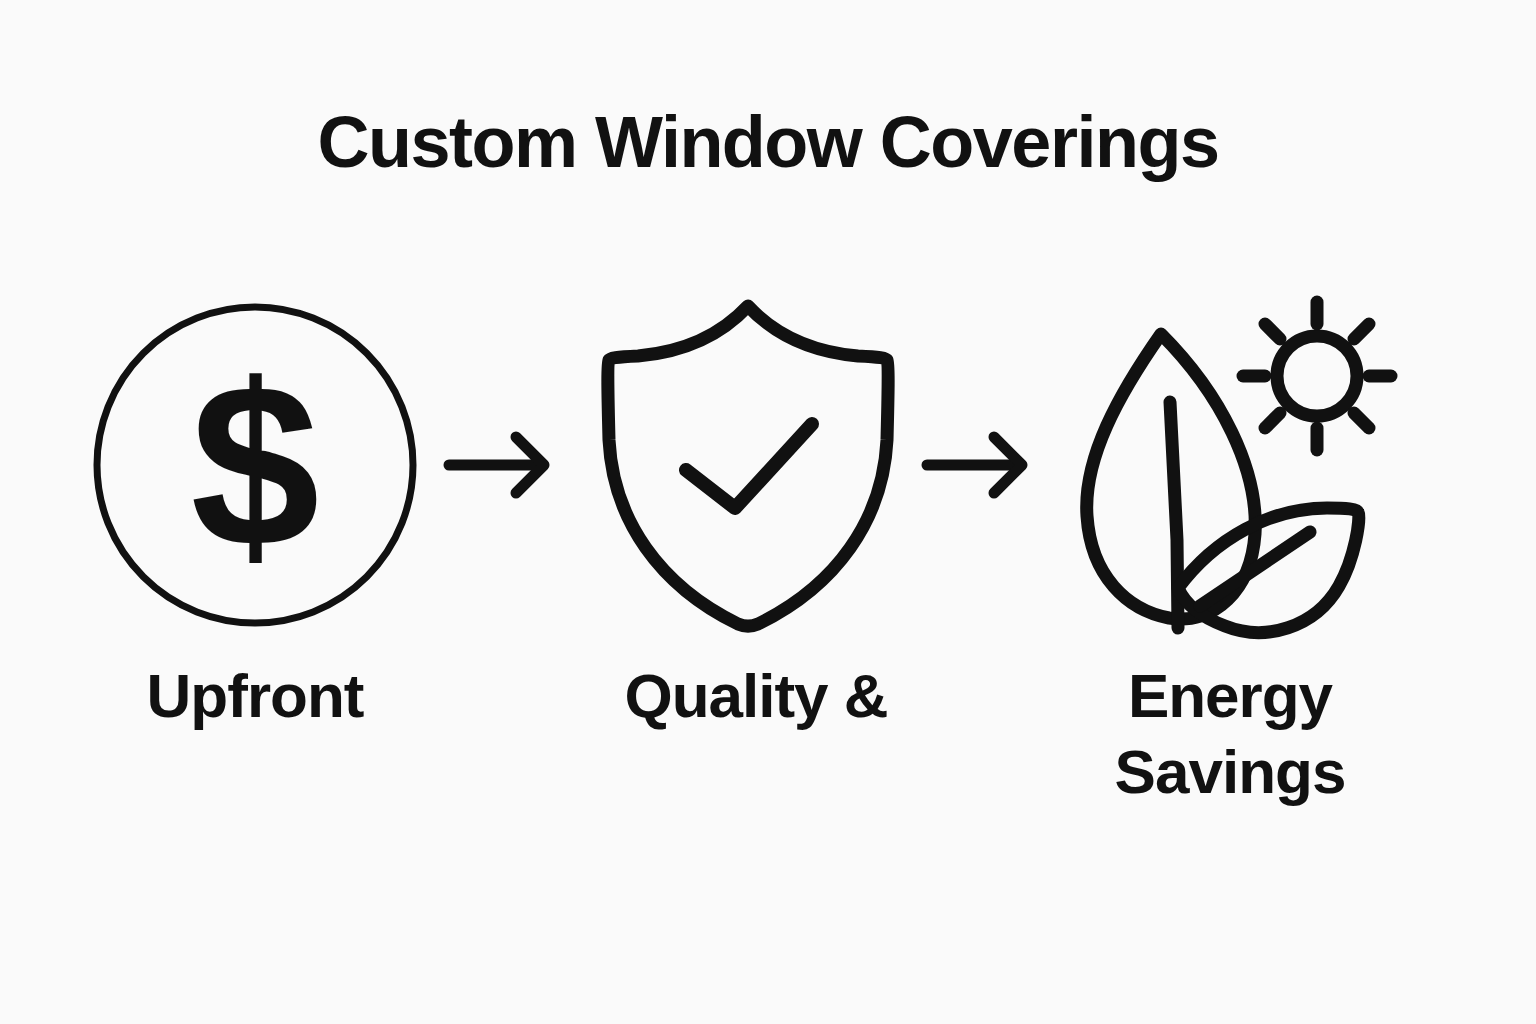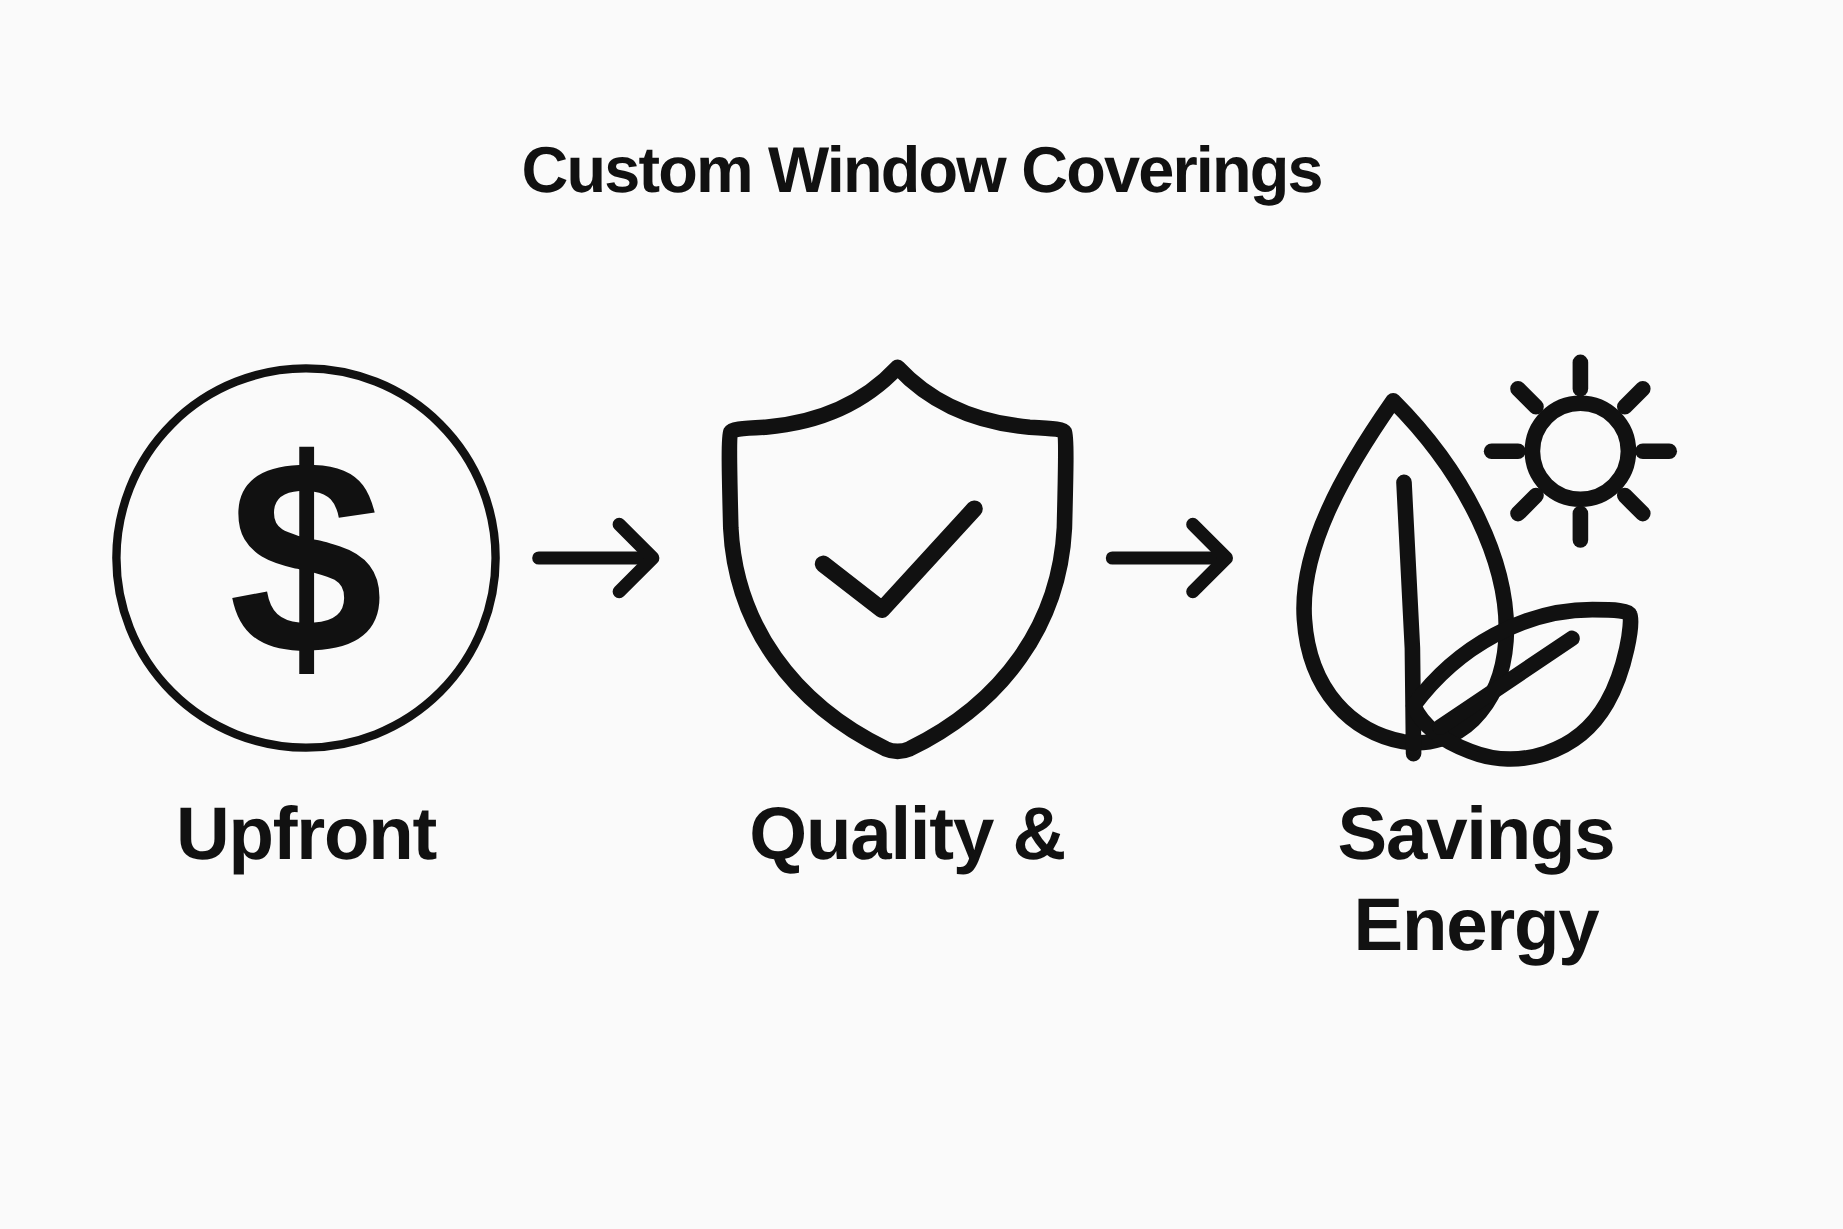--- a/index.html
+++ b/index.html
@@ -21,21 +21,21 @@
     background: #fafafa;
   }
 
   
   #title {
     position: absolute;
     left: 0;
     top: 96px;
     width: 1536px;
     text-align: center;
-    font-size: 54px;
+    font-size: 72px;
     font-weight: bold;
     letter-spacing: -1.5px;
     line-height: 92px;
     color: #111111;
     white-space: nowrap;
   }
 
   
   #steps-row {
     position: absolute;
@@ -200,18 +200,18 @@
 
     <div class="step-label" id="label-cost">
       <span class="label-line">Upfront</span>
     </div>
 
     <div class="step-label" id="label-quality">
       <span class="label-line">Quality &amp;</span>
     </div>
 
     <div class="step-label" id="label-energy">
+      <span class="label-line">Energy</span>
       <span class="label-line">Savings</span>
-      <span class="label-line">Energy</span>
     </div>
   </div>
 
 </div>
 
 </body></html>

